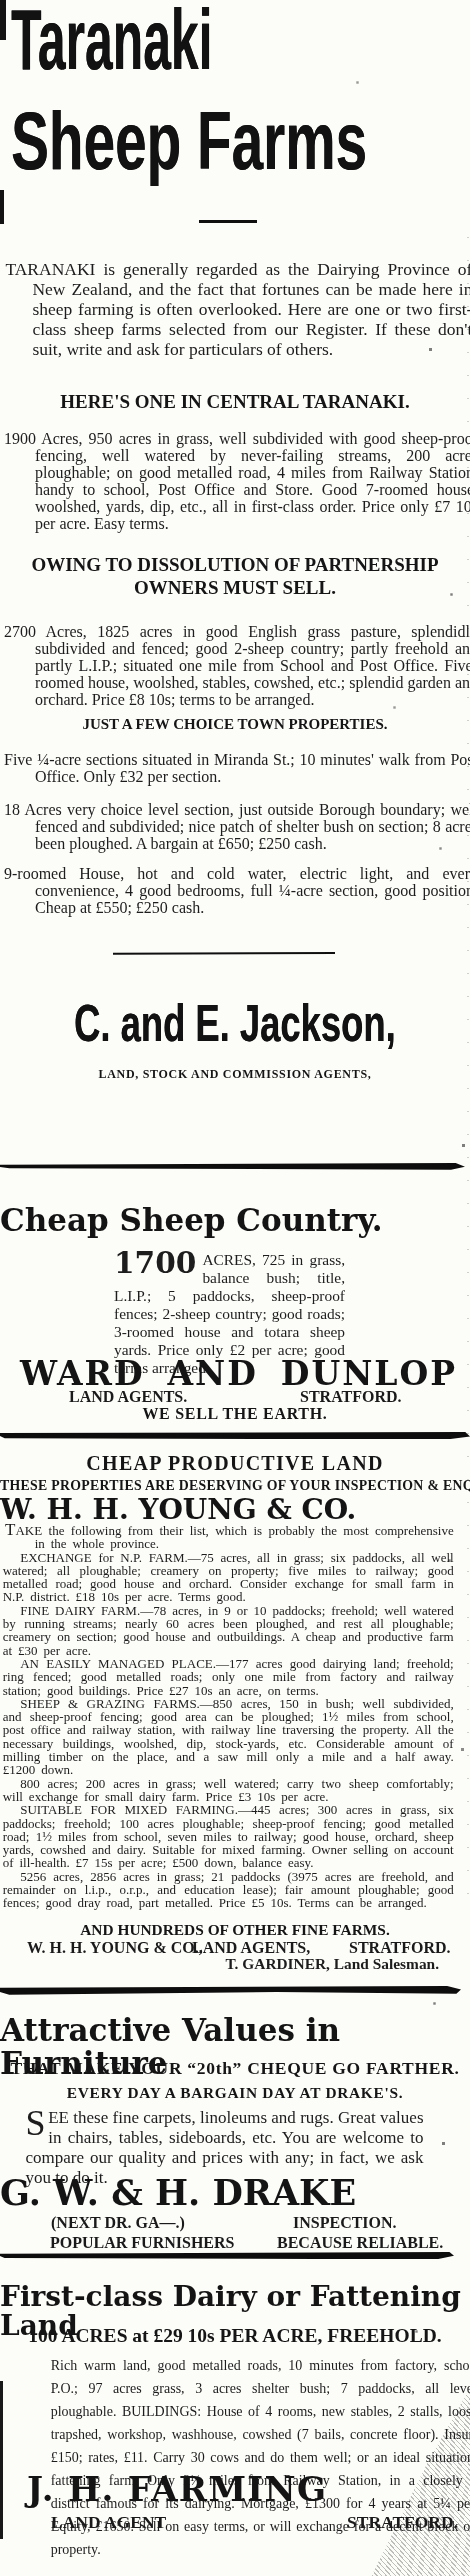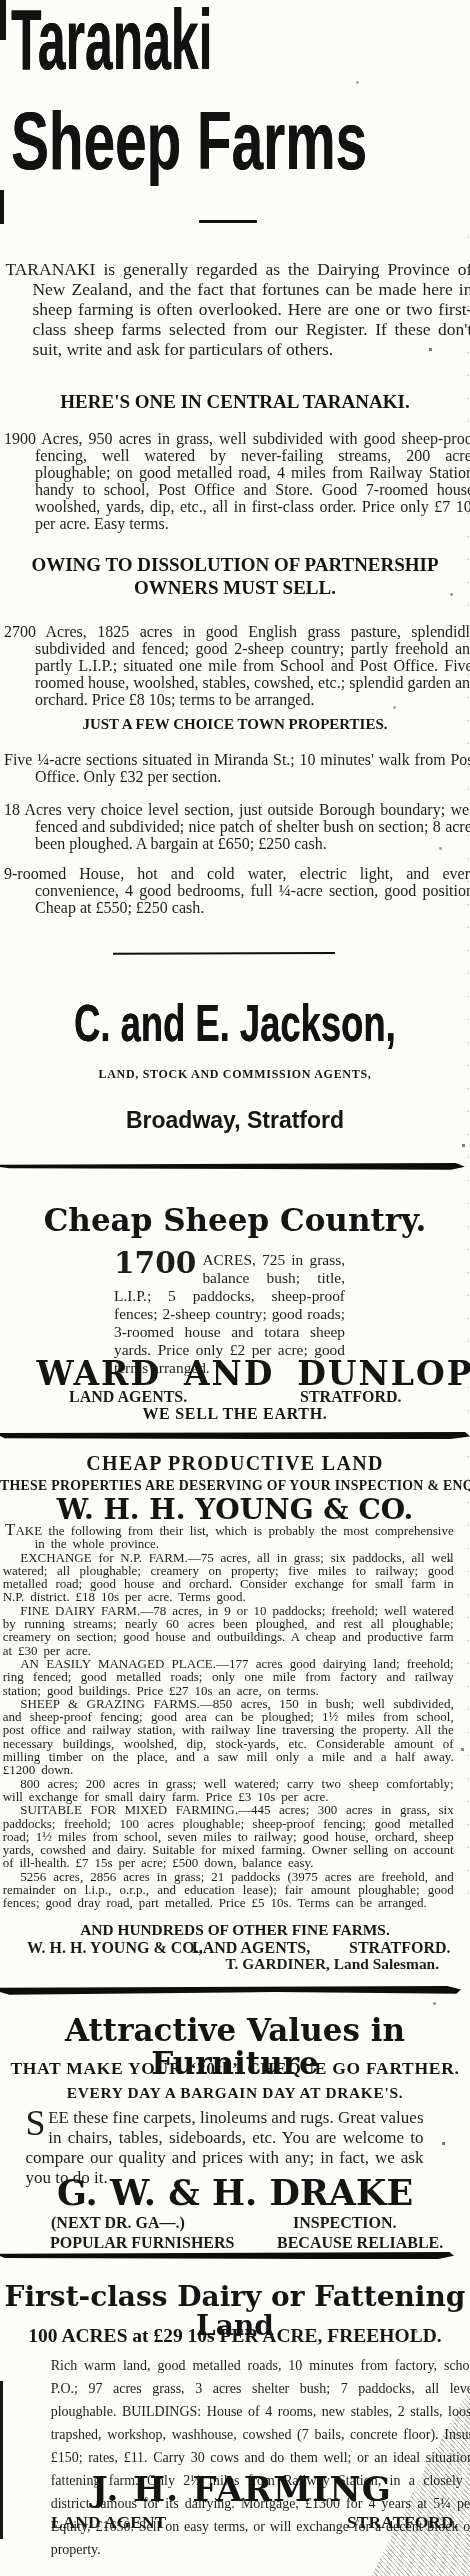--- a/index.html
+++ b/index.html
@@ -43,21 +43,21 @@
   #h-town{top:684px;font-size:15px;margin-top:32px;}
   #p-sections{top:751px;left:4px;width:443px;}
   #p-18{top:801px;left:4px;width:443px;}
   #p-house{top:865px;left:4px;width:443px;}
   
   #jackson-firm{top:997px;left:0;width:470px;text-align:center;font-family:"Liberation Sans",sans-serif;font-weight:bold;font-size:52px;color:#121212;line-height:1;text-shadow:0.3px 0 0 currentColor;}
   #jackson-firm span{display:inline-block;transform:scaleX(.70);transform-origin:center;white-space:nowrap;}
   #jackson-role{top:1067px;font-size:12px;font-weight:bold;letter-spacing:0.7px;}
   #jackson-addr{top:1107px;left:0;width:470px;text-align:center;font-family:"Liberation Sans",sans-serif;font-weight:bold;font-size:23px;color:#161616;}
   
-  .display{font-family:"DejaVu Serif",serif;font-weight:bold;color:#141414;text-align:center;width:470px;left:0;line-height:1.05;}
+  .display{font-family:"DejaVu Serif",serif;font-weight:bold;color:#141414;width:470px;left:0;line-height:1.05;}
   #ward-head{top:1204px;font-size:31px;}
   #ward-para{top:1251px;left:114px;width:231px;font-size:15.4px;line-height:18px;text-align:justify;}
   #ward-lead{float:left;font-size:29.6px;line-height:24px;font-weight:bold;margin-right:6px;font-family:"DejaVu Serif",serif;}
   #ward-firm{top:1357px;font-size:33px;letter-spacing:2px;word-spacing:9.4px;margin-left:20px;}
   .rowline{left:0;width:458px;height:19px;}
   .rowline span{position:absolute;font-weight:bold;font-size:16px;color:#1a1a1a;white-space:nowrap;}
   #ward-row{top:1388px;}
   #ward-role{left:69px;}
   #ward-place{left:300px;}
   #ward-slogan{top:1405px;font-size:16px;letter-spacing:0.7px;}
@@ -128,21 +128,20 @@
   <div id="p1900" class="abs body-p hang">1900 Acres, 950 acres in grass, well subdivided with good sheep-proof fencing, well watered by never-failing streams, 200 acres ploughable; on good metalled road, 4 miles from Railway Station, handy to school, Post Office and Store.  Good 7-roomed house, woolshed, yards, dip, etc., all in first-class order.  Price only £7 10s per acre.  Easy terms.</div>
   <div id="h-owing" class="abs h-serif">OWING TO DISSOLUTION OF PARTNERSHIP OWNERS MUST SELL.</div>
   <div id="p2700" class="abs body-p hang">2700 Acres, 1825 acres in good English grass pasture, splendidly subdivided and fenced; good 2-sheep country; partly freehold and partly L.I.P.; situated one mile from School and Post Office.  Five-roomed house, woolshed, stables, cowshed, etc.; splendid garden and orchard.  Price £8 10s; terms to be arranged.</div>
   <div id="h-town" class="abs h-serif">JUST A FEW CHOICE TOWN PROPERTIES.</div>
   <div id="p-sections" class="abs body-p hang">Five ¼-acre sections situated in Miranda St.;  10 minutes' walk from Post Office.  Only £32 per section.</div>
   <div id="p-18" class="abs body-p hang">18 Acres very choice level section, just outside Borough boundary; well fenced and subdivided; nice patch of shelter bush on section; 8 acres been ploughed.  A bargain at £650; £250 cash.</div>
   <div id="p-house" class="abs body-p hang">9-roomed House, hot and cold water, electric light, and every convenience, 4 good bedrooms, full ¼-acre section, good position. Cheap at £550; £250 cash.</div>
   <div id="rule2" class="abs rule"></div>
   <div id="jackson-firm" class="abs"><span>C. and E. Jackson,</span></div>
   <div id="jackson-role" class="abs h-serif">LAND, STOCK AND COMMISSION AGENTS,</div>
-  <div id="jackson-addr" class="abs">Broadway, Stratford</div>
   <div id="rule3" class="abs rule-thick"></div>
 
   <div id="ward-head" class="abs display">Cheap Sheep Country.</div>
   <div id="ward-para" class="abs"><span id="ward-lead">1700</span><span>ACRES, 725 in grass, balance bush; title, L.I.P.; 5 paddocks, sheep-proof fences; 2-sheep country; good roads; 3-roomed house and totara sheep yards.  Price only £2 per acre; good terms arranged.</span></div>
   <div id="ward-firm" class="abs display">WARD AND DUNLOP</div>
   <div id="ward-row" class="abs rowline">
     <span id="ward-role">LAND AGENTS.</span>
     <span id="ward-place">STRATFORD.</span>
   </div>
   <div id="ward-slogan" class="abs h-serif">WE SELL THE EARTH.</div>

